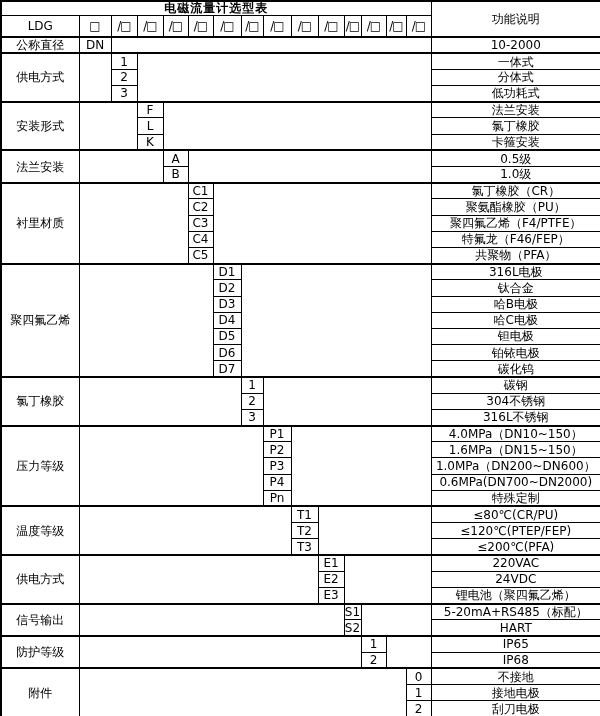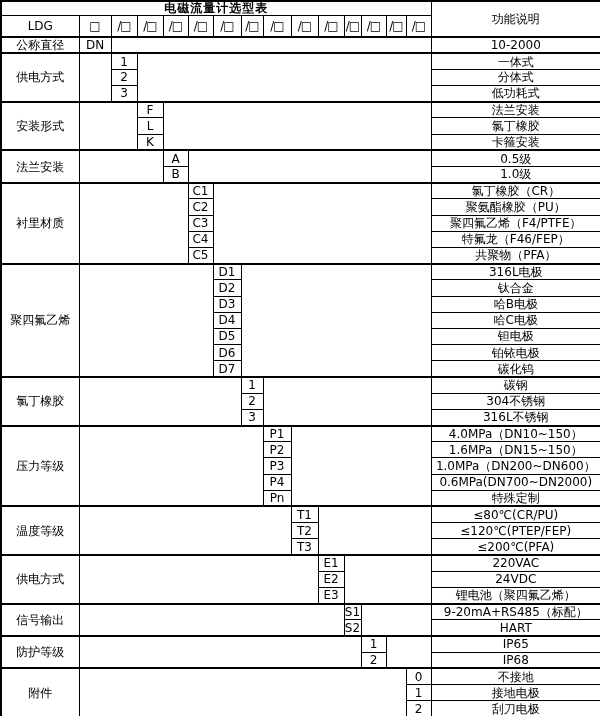--- a/index.html
+++ b/index.html
@@ -268,21 +268,21 @@
         </tr>
         <tr class="body-row">
           <td class="code">E3</td>
           <td class="desc">锂电池（聚四氟乙烯）</td>
         </tr>
         <tr class="body-row group-start">
           <td class="lbl" rowspan="2">信号输出</td>
           <td rowspan="2" colspan="10"></td>
           <td class="code">S1</td>
           <td rowspan="2" colspan="3"></td>
-          <td class="desc">9-20mA+RS485（标配）</td>
+          <td class="desc">5-20mA+RS485（标配）</td>
         </tr>
         <tr class="body-row">
           <td class="code">S2</td>
           <td class="desc">HART</td>
         </tr>
         <tr class="body-row group-start">
           <td class="lbl" rowspan="2">防护等级</td>
           <td rowspan="2" colspan="11"></td>
           <td class="code">1</td>
           <td rowspan="2" colspan="2"></td>

